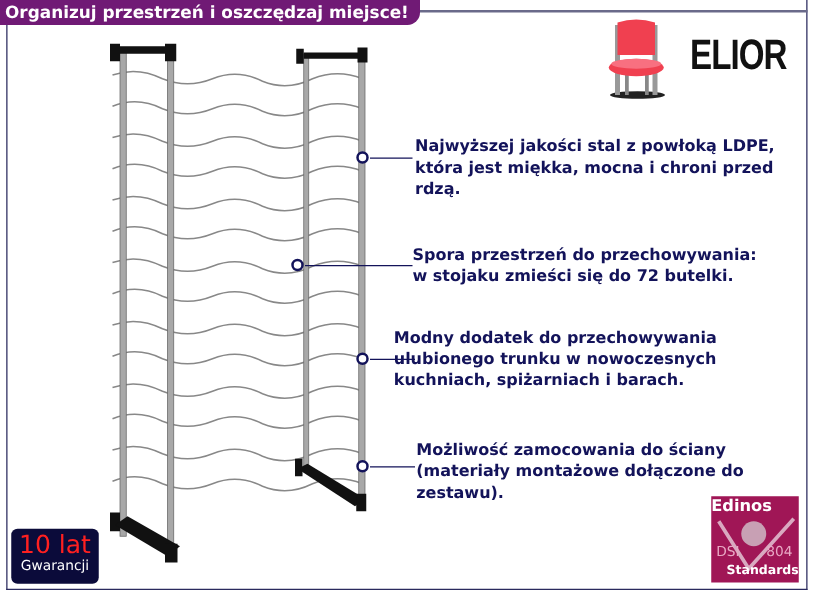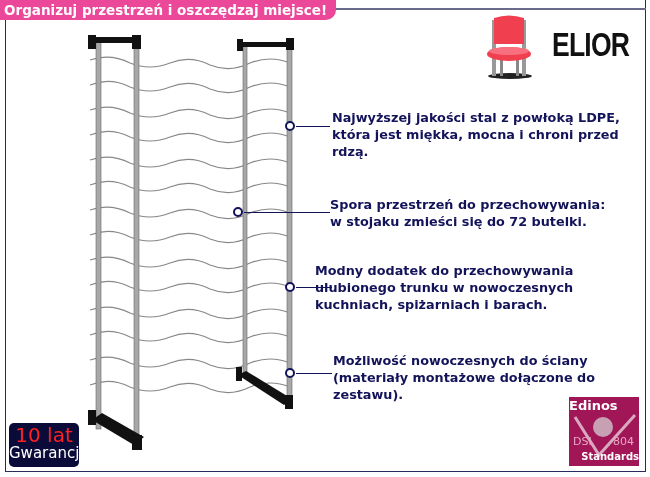--- a/index.html
+++ b/index.html
@@ -4,21 +4,21 @@
 <style>
   * { box-sizing: border-box; margin: 0; padding: 0; }
   html, body { width: 650px; height: 477px; background: #ffffff; overflow: hidden; }
   body { position: relative; font-family: "DejaVu Sans", "Liberation Sans", sans-serif; }
   .frame-left { position: absolute; left: 5px; top: 20px; width: 1px; height: 452px; background: #2a2a5e; }
   .frame-bottom { position: absolute; left: 5px; top: 471px; width: 641px; height: 1px; background: #2a2a5e; }
   .frame-right { position: absolute; left: 645px; top: 0; width: 1px; height: 472px; background: #2a2a5e; }
   .frame-top { position: absolute; left: 330px; top: 8px; width: 316px; height: 2px; background: #6a6a8a; }
   .header-banner {
     position: absolute; left: 0; top: 0; width: 336px; height: 20px;
-    background: #ec4899; color: #ffffff; font-weight: bold; font-size: 13.5px;
+    background: #701a75; color: #ffffff; font-weight: bold; font-size: 13.5px;
     line-height: 20px; padding-left: 4px; border-bottom-right-radius: 10px; white-space: nowrap;
   }
   .logo { position: absolute; left: 482px; top: 12px; width: 160px; height: 70px; }
   .logo-text {
     position: absolute; left: 552px; top: 26px; font-family: "Liberation Sans", sans-serif;
     font-weight: bold; font-size: 34px; letter-spacing: -1px; color: #111; transform: scaleX(0.78);
     transform-origin: left top; line-height: 36px;
   }
   .feature-text {
     position: absolute; color: #13135a; font-weight: bold; font-size: 12.8px; line-height: 17px;
@@ -28,21 +28,21 @@
   .connector-dot {
     position: absolute; width: 10px; height: 10px; border: 2px solid #13135a; border-radius: 50%;
     background: #fff;
   }
   .rack { position: absolute; left: 70px; top: 25px; width: 230px; height: 430px; }
   .warranty-badge {
     position: absolute; left: 9px; top: 423px; width: 70px; height: 44px; background: #0b0b3a;
     border-radius: 5px; text-align: center;
   }
   .warranty-years { color: #ff2020; font-size: 20px; line-height: 22px; font-family: "DejaVu Sans", sans-serif; padding-top: 1px; }
-  .warranty-label { color: #ffffff; font-size: 15px; line-height: 14px; font-family: "DejaVu Sans", sans-serif; }
+  .warranty-label { color: #ffffff; font-size: 11px; line-height: 14px; font-family: "DejaVu Sans", sans-serif; }
   .cert-badge {
     position: absolute; left: 569px; top: 397px; width: 70px; height: 69px; background: #a01656;
     overflow: hidden;
   }
   .cert-top { position: absolute; left: 0; top: 1px; width: 70px; color: #fff; font-weight: bold; font-size: 13px; font-family: "DejaVu Sans", sans-serif; }
   .cert-dsi { position: absolute; left: 4px; top: 38px; color: #e8a8c4; font-size: 11px; font-family: "DejaVu Sans", sans-serif; }
   .cert-num { position: absolute; left: 44px; top: 38px; color: #e8a8c4; font-size: 11px; font-family: "DejaVu Sans", sans-serif; }
   .cert-bottom { position: absolute; left: 0; top: 54px; width: 70px; text-align: right; color: #fff; font-weight: bold; font-size: 10px; font-family: "DejaVu Sans", sans-serif; }
 </style>
 </head>
@@ -127,21 +127,21 @@
 <div class="connector-dot" style="left:285px;top:282px"></div>
 <div class="feature-text" style="left:315px;top:262px">
   <div>Modny dodatek do przechowywania</div>
   <div>ulubionego trunku w nowoczesnych</div>
   <div>kuchniach, spiżarniach i barach.</div>
 </div>
 
 <div class="connector-line" style="left:296px;top:373px;width:36px"></div>
 <div class="connector-dot" style="left:285px;top:368px"></div>
 <div class="feature-text" style="left:333px;top:352px">
-  <div>Możliwość nowoczesnych do ściany</div>
+  <div>Możliwość zamocowania do ściany</div>
   <div>(materiały montażowe dołączone do</div>
   <div>zestawu).</div>
 </div>
 
 <div class="warranty-badge">
   <div class="warranty-years">10 lat</div>
   <div class="warranty-label">Gwarancji</div>
 </div>
 
 <div class="cert-badge">

